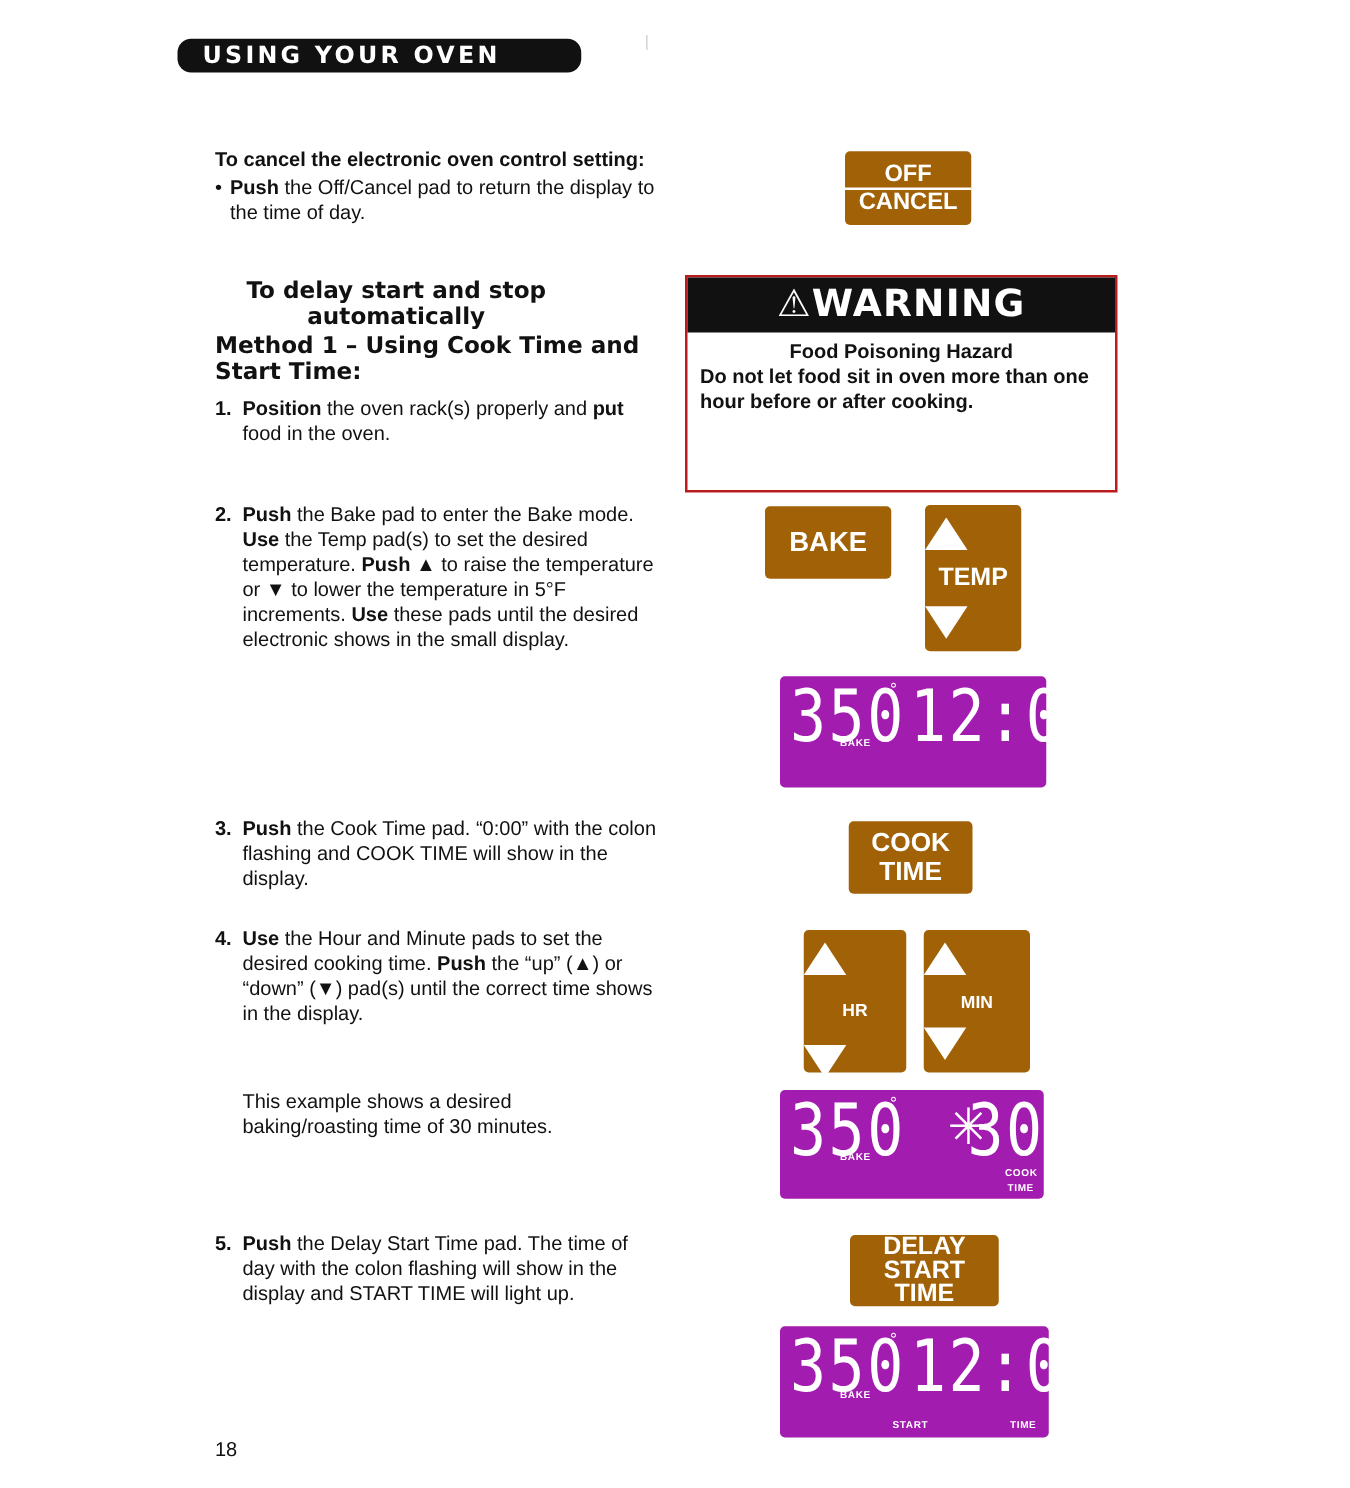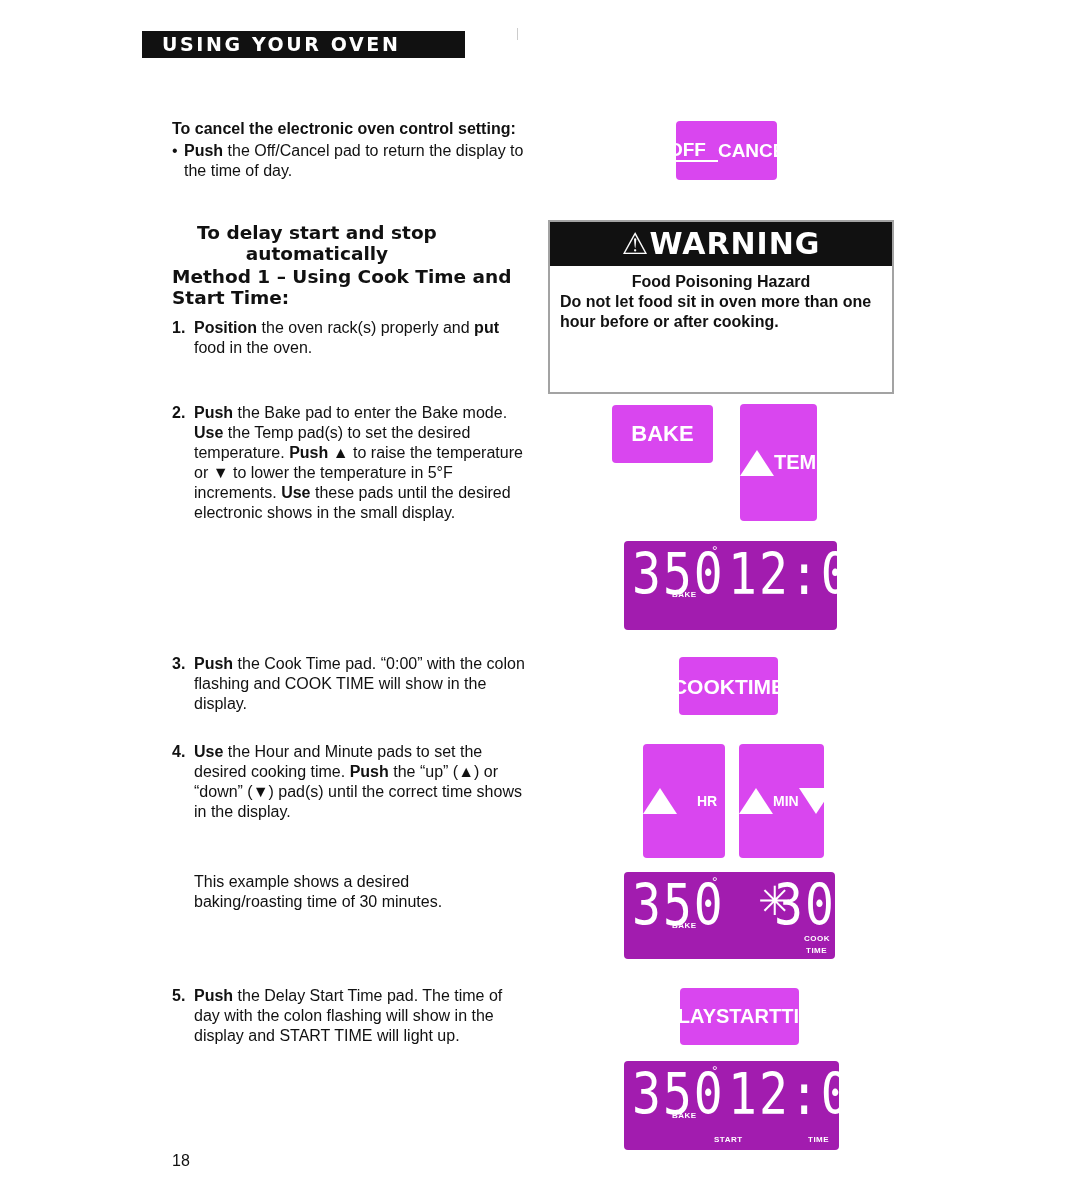--- a/index.html
+++ b/index.html
@@ -1,31 +1,31 @@
 <!DOCTYPE html>
 <html><head>
 <meta charset="utf-8">
 <style>
   html,body{margin:0;padding:0;background:#fff;}
   body{width:1080px;height:1190px;position:relative;overflow:hidden;font-family:"Liberation Sans",sans-serif;color:#111;}
   .abs{position:absolute;}
-  .header-bar{left:142px;top:31px;width:323px;height:27px;background:#111;}
+  .header-bar{left:142px;top:31px;width:323px;height:27px;background:#111;border-radius:11px;}
   .header-bar span{position:absolute;left:20px;top:2px;color:#fff;font-weight:bold;font-size:19px;letter-spacing:2.6px;font-family:"DejaVu Sans",sans-serif;}
   .col{left:172px;width:360px;font-size:16px;line-height:20px;}
   .sub{font-weight:bold;font-size:16px;line-height:20px;}
   .h2{font-family:"DejaVu Sans",sans-serif;font-weight:bold;font-size:18.5px;line-height:21px;}
   .step{display:flex;}
   .step .num{width:22px;font-weight:bold;flex:none;}
   .step .body{flex:1;}
   .indent{padding-left:22px;}
-  .pad{background:#d946ef;color:#fff;border-radius:4px;font-weight:bold;text-align:center;display:flex;flex-direction:row;justify-content:center;align-items:center;font-family:"Liberation Sans",sans-serif;}
+  .pad{background:#a16207;color:#fff;border-radius:4px;font-weight:bold;text-align:center;display:flex;flex-direction:column;justify-content:center;font-family:"Liberation Sans",sans-serif;}
   .tri-up{width:0;height:0;border-left:17px solid transparent;border-right:17px solid transparent;border-bottom:26px solid #fff;}
   .tri-down{width:0;height:0;border-left:17px solid transparent;border-right:17px solid transparent;border-top:26px solid #fff;}
   .arrow-pad{justify-content:space-between;padding:10px 0;box-sizing:border-box;}
-  .warn{left:548px;top:220px;width:346px;height:174px;border:2px solid #a3a3a3;box-sizing:border-box;}
+  .warn{left:548px;top:220px;width:346px;height:174px;border:2px solid #b91c1c;box-sizing:border-box;}
   .warn-title{background:#111;color:#fff;height:44px;font-family:"DejaVu Sans",sans-serif;font-weight:bold;font-size:30px;text-align:center;line-height:44px;letter-spacing:1px;}
   .warn-body{padding:6px 10px;font-weight:bold;font-size:16px;line-height:20px;}
   .lcd{background:#a21caf;border-radius:4px;color:#fff;}
   .seg{font-family:"DejaVu Sans Mono",monospace;font-size:48px;line-height:48px;position:absolute;letter-spacing:2px;transform:scaleY(1.2);transform-origin:top left;}
   .lbl{position:absolute;font-size:8px;font-weight:bold;letter-spacing:0.5px;}
 </style>
 </head>
 <body>
 
 <div class="abs header-bar">

